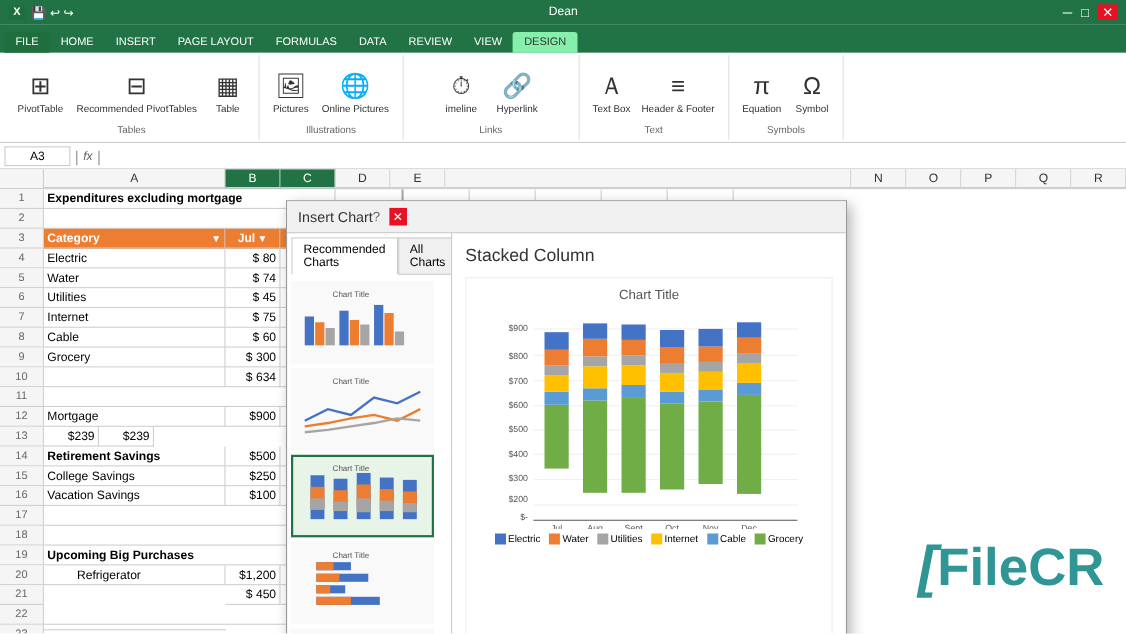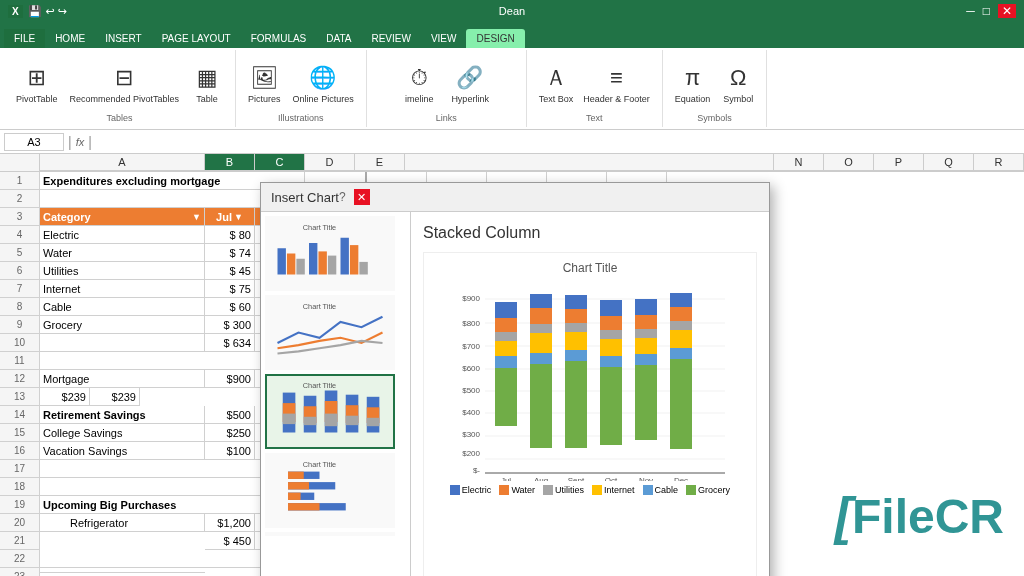--- a/index.html
+++ b/index.html
@@ -378,20 +378,24 @@
     <div class="dialog-title-bar">
       <span class="dialog-title">Insert Chart</span>
       <div class="dialog-controls">
         <span>?</span>
         <button class="dialog-close">✕</button>
       </div>
     </div>
     <div class="dialog-body">
 
       <div class="chart-list">
+        <div class="chart-list-tabs">
+          <div class="chart-list-tab active">Recommended Charts</div>
+          <div class="chart-list-tab">All Charts</div>
+        </div>
 
         <div style="overflow-y:auto; height:320px;">
 
           <div class="chart-thumbnail">
             <svg viewBox="0 0 120 60">
               <text x="50" y="8" font-size="7" text-anchor="middle" fill="#555">Chart Title</text>
               <rect x="10" y="25" width="8" height="25" fill="#4472C4"></rect>
               <rect x="19" y="30" width="8" height="20" fill="#ED7D31"></rect>
               <rect x="28" y="35" width="8" height="15" fill="#A5A5A5"></rect>
               <rect x="40" y="20" width="8" height="30" fill="#4472C4"></rect>

